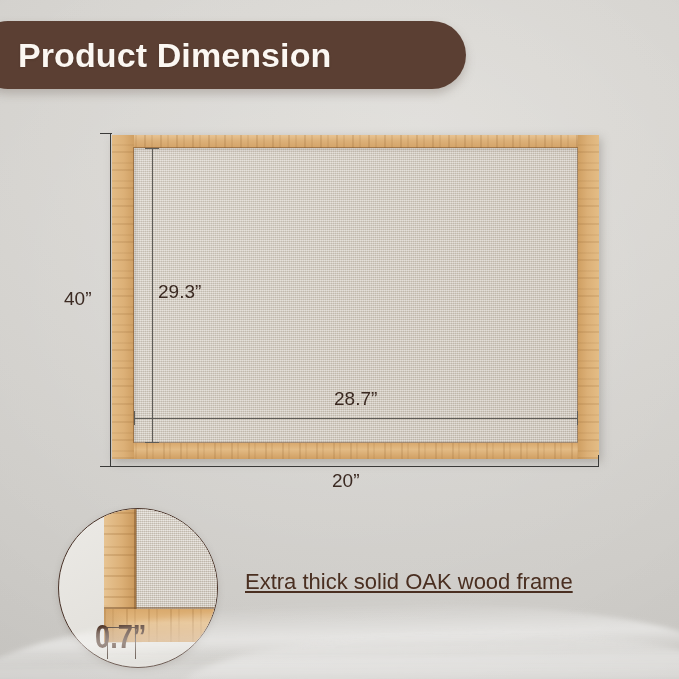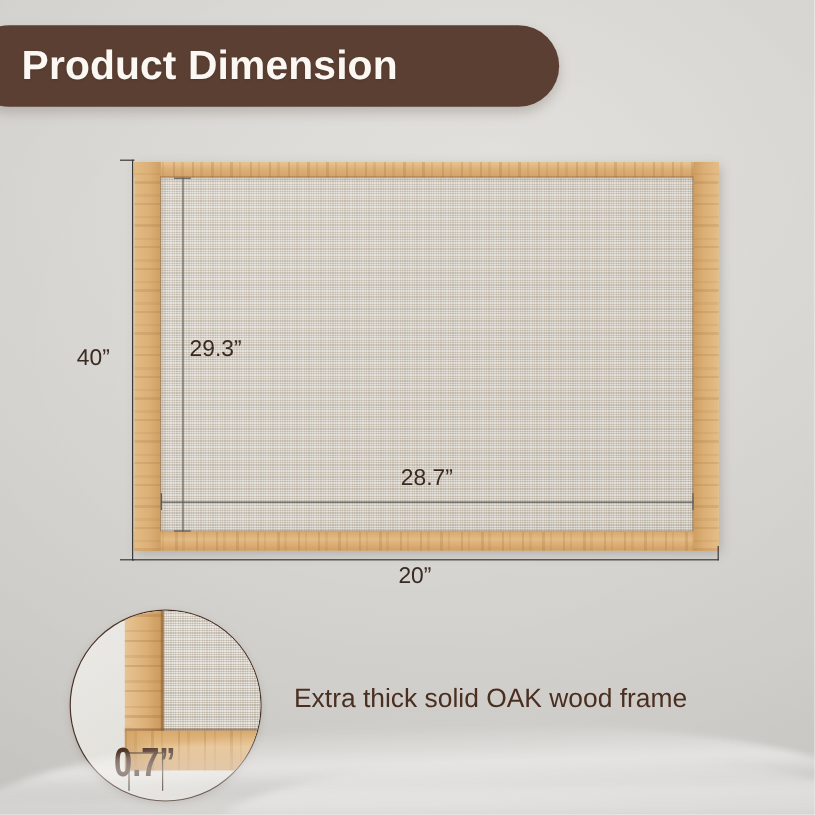--- a/index.html
+++ b/index.html
@@ -165,21 +165,21 @@
   #mag .lbl07{
     position:absolute;left:36px;top:108px;
     color:#4a2f21;font-size:34px;font-weight:bold;
     transform:scaleX(.8);transform-origin:left top;
     white-space:nowrap;
   }
 
   
   #caption{
     position:absolute;left:245px;top:569px;
-    color:#4a2f21;font-size:22px;white-space:nowrap;
+    color:#4a2f21;font-size:22px;white-space:nowrap;text-decoration:underline;
   }
 </style>
 </head>
 <body>
 
 <div id="stage">
 
   <div class="vign"></div>
 
   <div id="banner">

